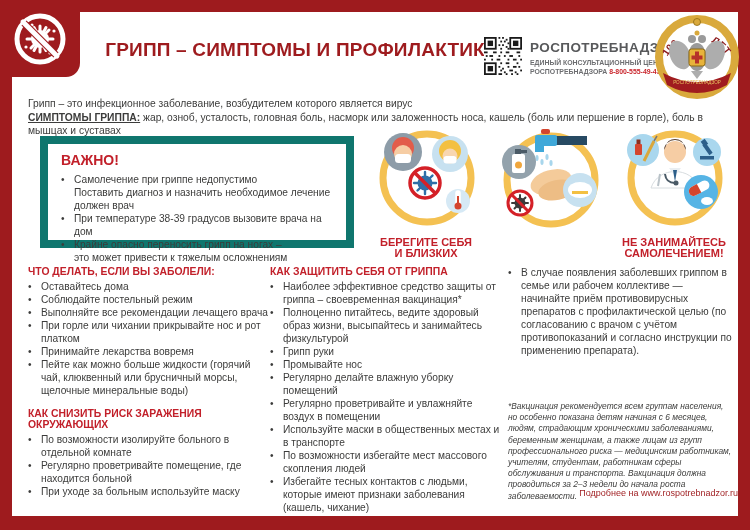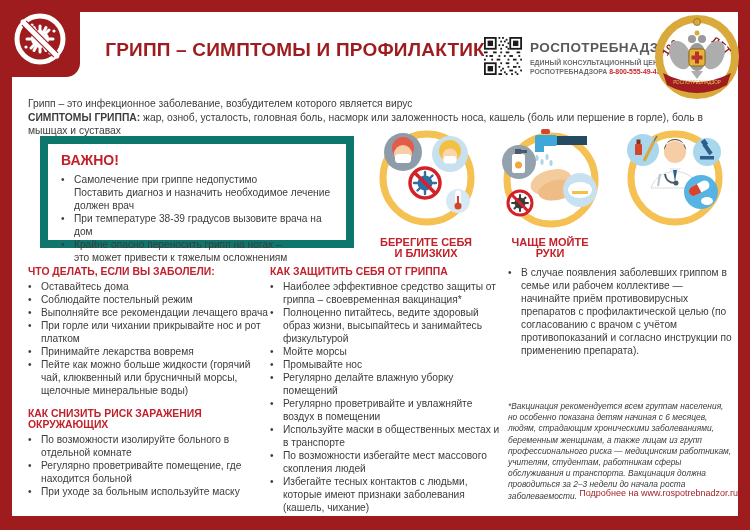--- a/index.html
+++ b/index.html
@@ -14,21 +14,21 @@
     font-size:19px;font-weight:bold;color:#9E1B1E;letter-spacing:0.2px;}
 
   .qr{position:absolute;left:472px;top:25px;width:38px;height:38px;}
   .org{position:absolute;left:518px;top:28px;width:140px;}
   .org-name{font-size:13.5px;font-weight:bold;color:#58595B;letter-spacing:0.4px;}
   .org-sub{margin-top:3px;font-size:6.9px;font-weight:bold;color:#6D6E71;line-height:9px;}
   .org-phone{color:#C9252C;}
   .emblem{position:absolute;left:643px;top:1px;width:84px;height:86px;}
 
   .intro{position:absolute;left:16px;top:85px;width:702px;font-size:10.3px;color:#3C3C3B;line-height:13.5px;}
-  .intro b{font-weight:bold;}
+  .intro b{font-weight:bold;text-decoration:underline;}
 
   .imp-box{position:absolute;left:28px;top:124px;width:314px;height:112px;
     border:8px solid #0f766e;box-sizing:border-box;padding:6px 8px 0 13px;}
   .imp-title{font-size:14px;font-weight:bold;color:#C2202A;margin:2px 0 5px 0;}
 
   .li{display:flex;font-size:10.2px;color:#3C3C3B;line-height:13px;}
   .li .b{width:13px;flex:none;color:#3C3C3B;}
   .li .t{white-space:pre-line;}
 
   .tips{position:absolute;left:352px;top:112px;width:374px;display:flex;}
@@ -254,22 +254,20 @@
             <g stroke="#3A3A3A" stroke-width="2" stroke-linecap="round">
               <line x1="29" y1="71" x2="29" y2="87"></line>
                 <line x1="21" y1="79" x2="37" y2="79"></line>
               <line x1="23.5" y1="73.5" x2="34.5" y2="84.5"></line>
                 <line x1="34.5" y1="73.5" x2="23.5" y2="84.5"></line>
             </g>
             <circle cx="29" cy="79" r="5.5" fill="#3A3A3A"></circle>
             <line x1="20.5" y1="70.5" x2="37.5" y2="87.5" stroke="#D42027" stroke-width="3"></line>
           </g>
         </svg>
-        <div class="tip-caption">ЧАЩЕ МОЙТЕ
-РУКИ</div>
       </div>
 
       <div class="tip">
         <svg width="118" height="112" viewBox="0 0 118 112">
           <circle cx="60" cy="54" r="44" fill="none" stroke="#F4C152" stroke-width="7"></circle>
           <g>
             <circle cx="28" cy="26" r="16" fill="#A9D7EE"></circle>
             <rect x="20" y="20" width="7" height="11" rx="1" fill="#D4452E"></rect>
             <rect x="21.5" y="15.5" width="4" height="4.5" fill="#8B2E1F"></rect>
             <line x1="29" y1="37" x2="39" y2="17" stroke="#D9A73C" stroke-width="3"></line>
@@ -293,20 +291,22 @@
           </g>
           <g>
             <circle cx="86" cy="68" r="17" fill="#56B4E5"></circle>
             <g transform="rotate(-28 84 64)">
               <rect x="73" y="59.5" width="22" height="9.5" rx="4.75" fill="#fff"></rect>
               <path d="M77.75,59.5 h6.25 v9.5 h-6.25 a4.75,4.75 0 0 1 0,-9.5 Z" fill="#D4452E"></path>
             </g>
             <ellipse cx="92" cy="77" rx="6" ry="4" fill="#fff"></ellipse>
           </g>
         </svg>
+        <div class="tip-caption">НЕ ЗАНИМАЙТЕСЬ
+САМОЛЕЧЕНИЕМ!</div>
       </div>
     </div>
 
     <div class="col col1">
       <div class="sec">
         <div class="sec-heading">ЧТО ДЕЛАТЬ, ЕСЛИ ВЫ ЗАБОЛЕЛИ:</div>
         <div class="li">
             <span class="b">•</span>
             <span class="t">Оставайтесь дома</span>
           </div>
@@ -354,21 +354,21 @@
         <div class="li">
             <span class="b">•</span>
             <span class="t">Наиболее эффективное средство защиты от гриппа – своевременная вакцинация*</span>
           </div>
         <div class="li">
             <span class="b">•</span>
             <span class="t">Полноценно питайтесь, ведите здоровый образ жизни, высыпайтесь и занимайтесь физкультурой</span>
           </div>
         <div class="li">
             <span class="b">•</span>
-            <span class="t">Мойте морсы</span>
+            <span class="t">Грипп руки</span>
           </div>
         <div class="li">
             <span class="b">•</span>
             <span class="t">Промывайте нос</span>
           </div>
         <div class="li">
             <span class="b">•</span>
             <span class="t">Регулярно делайте влажную уборку помещений</span>
           </div>
         <div class="li">

